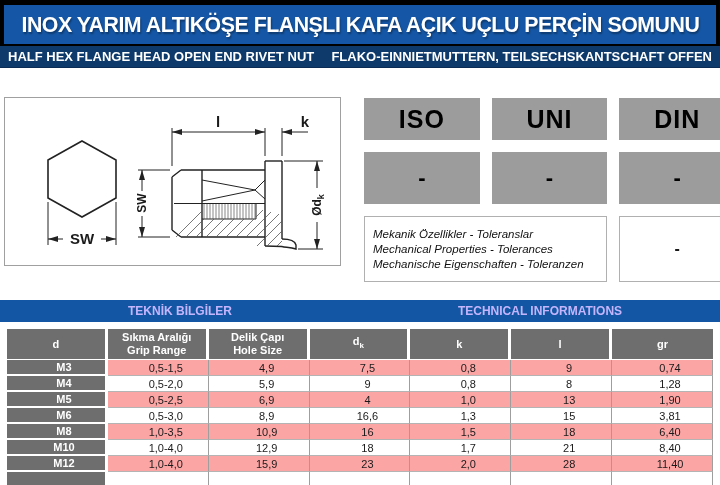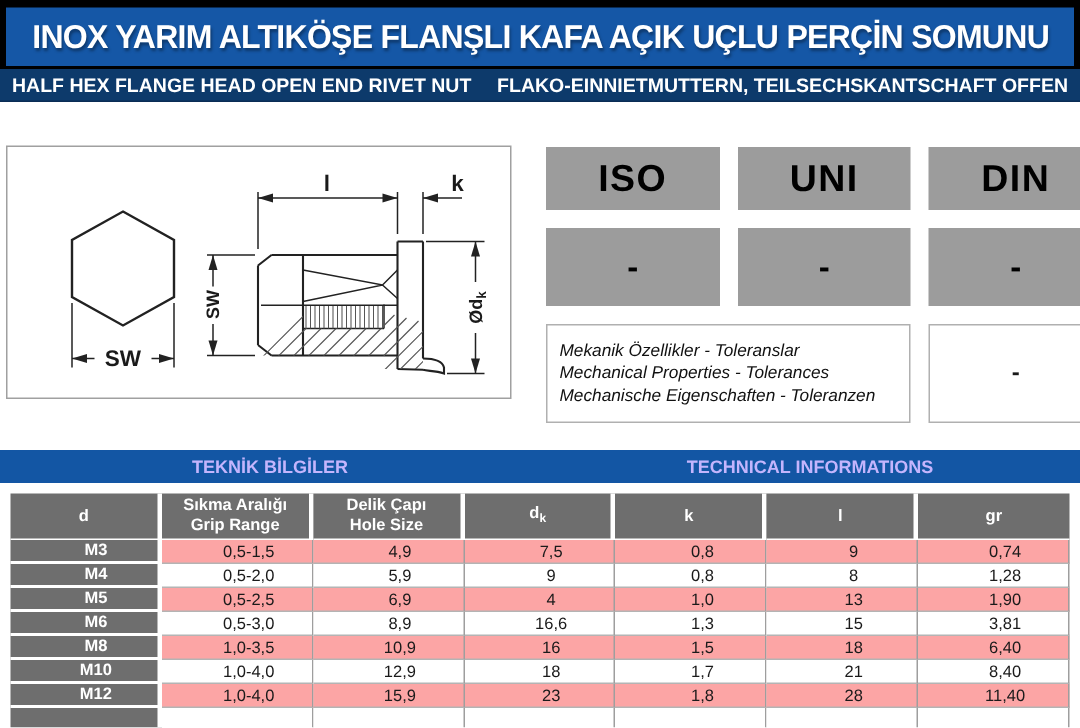--- a/index.html
+++ b/index.html
@@ -270,21 +270,21 @@
           <td class="val">18</td>
           <td class="val">1,7</td>
           <td class="val">21</td>
           <td class="val">8,40</td>
         </tr>
         <tr class="alt">
           <td class="dcol">M12</td>
           <td class="val">1,0-4,0</td>
           <td class="val">15,9</td>
           <td class="val">23</td>
-          <td class="val">1,8</td>
+          <td class="val">2,0</td>
           <td class="val">28</td>
           <td class="val">11,40</td>
         </tr>
         <tr class="plain">
           <td class="dcol"></td>
           <td class="val"></td>
           <td class="val"></td>
           <td class="val"></td>
           <td class="val"></td>
           <td class="val"></td>

